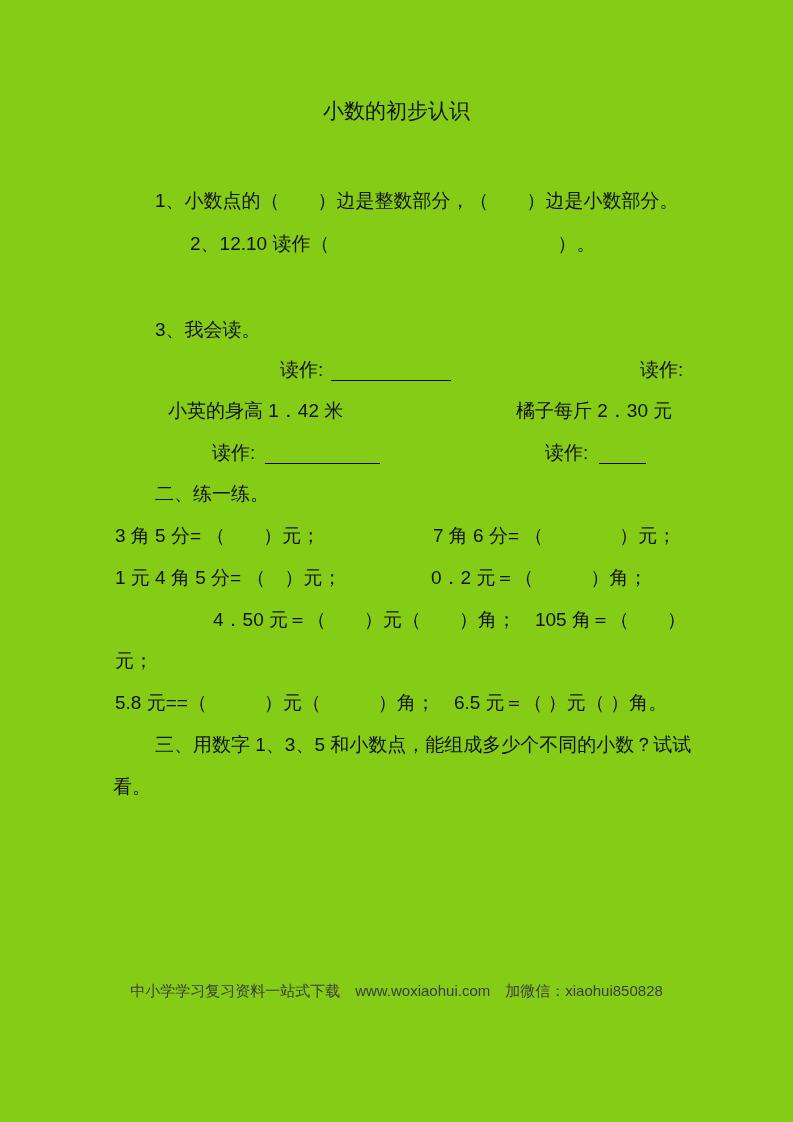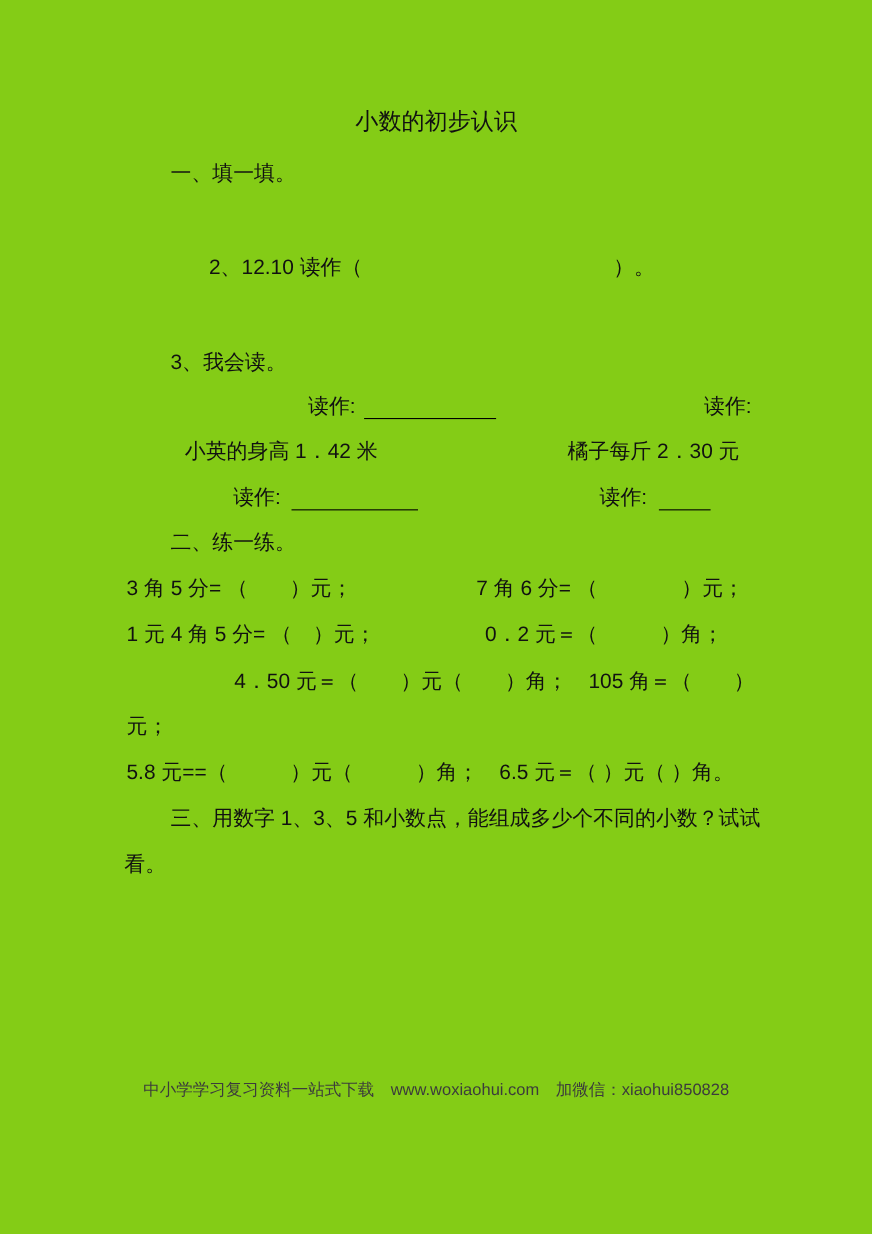--- a/index.html
+++ b/index.html
@@ -59,24 +59,24 @@
     white-space: pre;
   }
 </style>
 </head>
 <body>
 
 <div class="page">
 
   <h1 class="title">小数的初步认识</h1>
 
-  <div class="line" style="top:145px;">
-    <span class="abs" style="left:155px;">一、填一填。</span>
+
+  <div class="line" style="top:187px;">
+    <span class="abs" style="left:155px;">1、小数点的（　　）边是整数部分，（　　）边是小数部分。</span>
   </div>
-
 
   <div class="line" style="top:230px;">
     <span class="abs" style="left:155px;margin-left:35px;">2、12.10 读作（　　　　　　　　　　　　）。</span>
   </div>
 
   <div class="line" style="top:272px;margin-top:44px;">
     <span class="abs" style="left:155px;">3、我会读。</span>
   </div>
 
 
@@ -102,21 +102,21 @@
     <span class="abs" style="left:155px;">二、练一练。</span>
   </div>
 
   <div class="line" style="top:522px;">
     <span class="abs" style="left:115px;">3 角 5 分= （　　）元；</span>
     <span class="abs" style="left:433px;">7 角 6 分= （　　　　）元；</span>
   </div>
 
   <div class="line" style="top:564px;">
     <span class="abs" style="left:115px;">1 元 4 角 5 分= （　）元；</span>
-    <span class="abs" style="left:441px;">0．2 元＝（　　　）角；</span>
+    <span class="abs" style="left:431px;">0．2 元＝（　　　）角；</span>
   </div>
 
   <div class="line" style="top:606px;">
     <span class="abs" style="left:213px;">4．50 元＝（　　）元（　　）角；　105 角＝（　　）</span>
   </div>
 
   <div class="line" style="top:647px;">
     <span class="abs" style="left:115px;">元；</span>
   </div>
 

